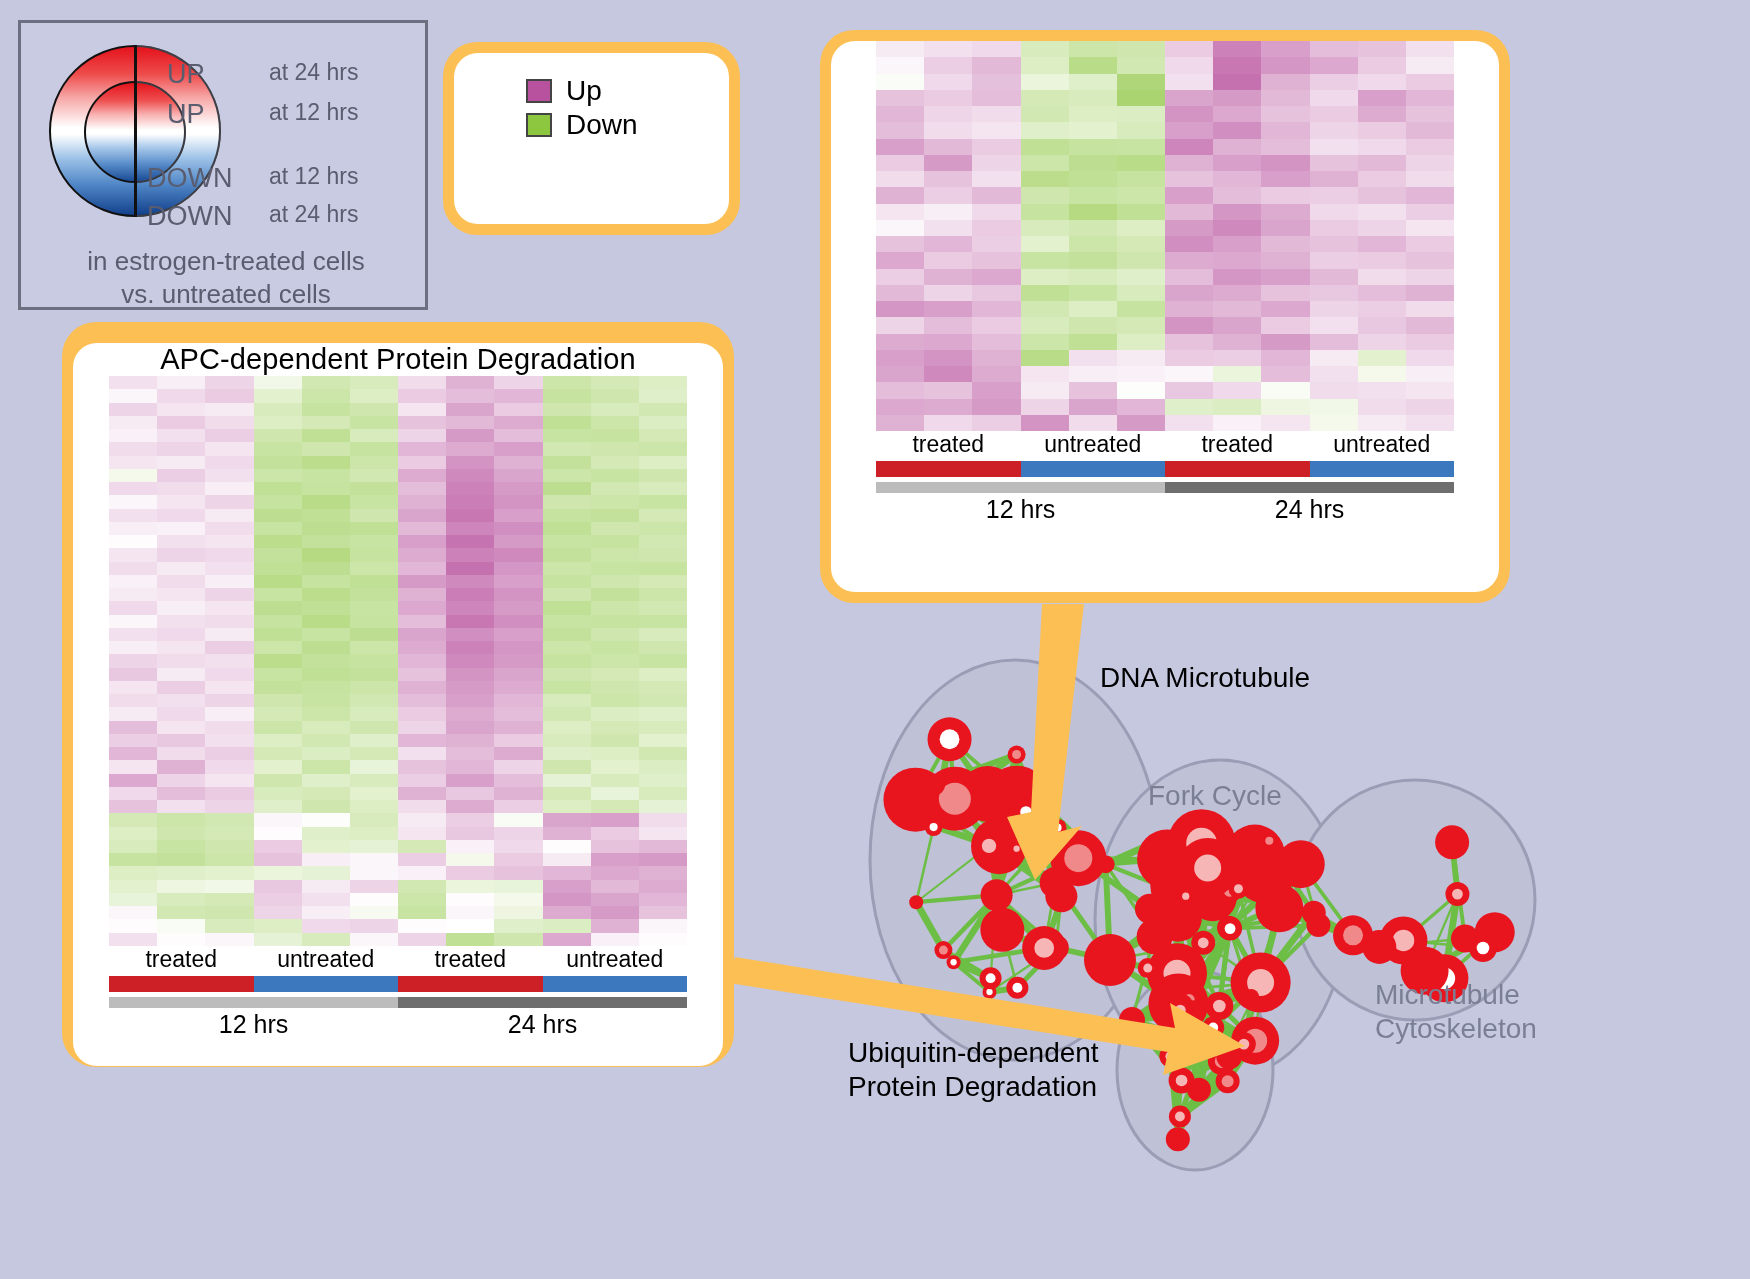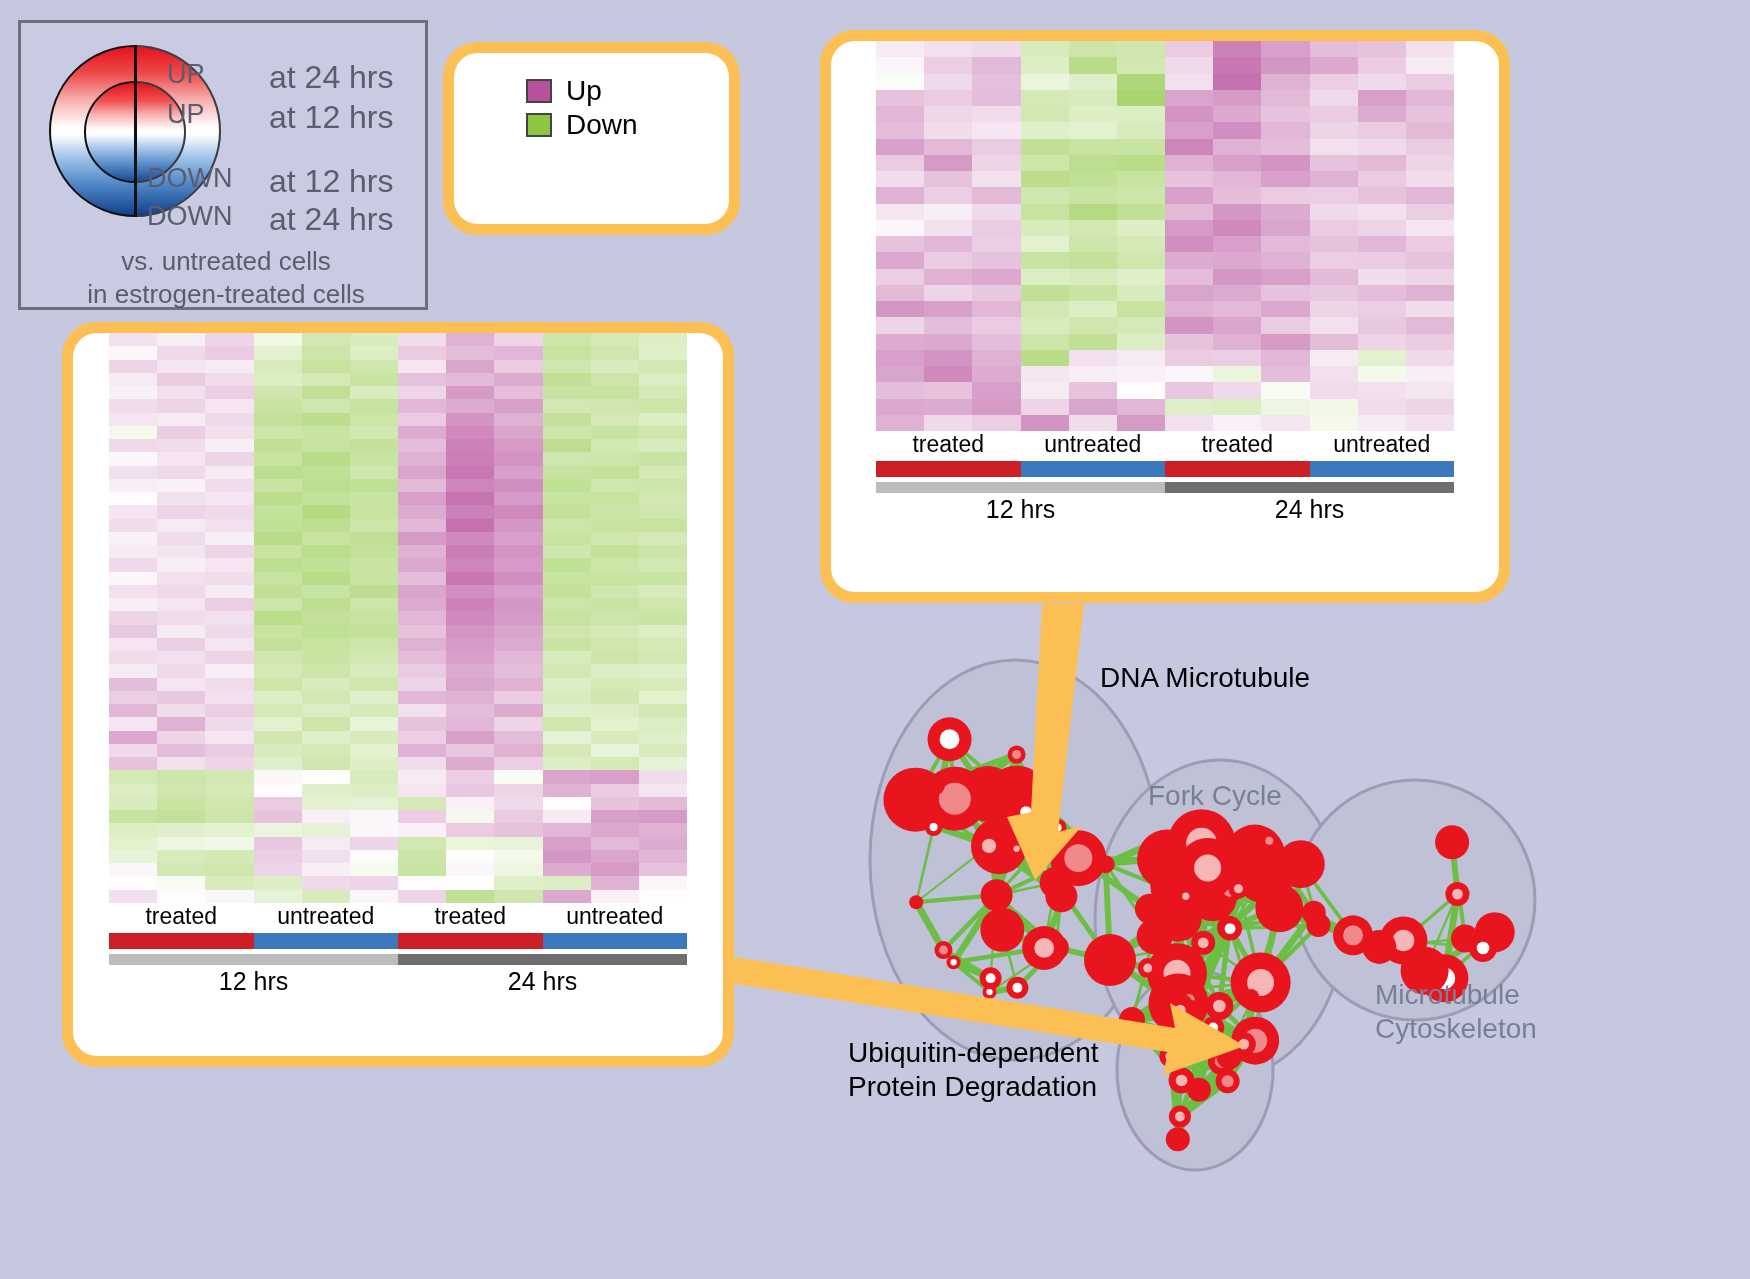--- a/index.html
+++ b/index.html
@@ -35,21 +35,21 @@
     border:2.5px solid #111;box-sizing:border-box;
   }
   .ring-inner-right{
     position:absolute;left:86px;top:36px;width:51px;height:102px;
     background:linear-gradient(to bottom,#e4131c 0%,#ef5050 18%,#f8b0b0 32%,#ffffff 48%,#ffffff 52%,#a8c8ea 66%,#5b8fcb 82%,#1a4c96 100%);
     border-radius:0 51px 51px 0;opacity:.34;
     border-top:2px solid #8a8ca0;border-right:2px solid #8a8ca0;border-bottom:2px solid #8a8ca0;
     box-sizing:border-box;
   }
   .ring-split{position:absolute;left:85px;top:0;width:2.5px;height:172px;background:#111;}
-  .key-row{position:absolute;color:#5a5d70;font-size:32px;white-space:nowrap;}
+  .key-row{position:absolute;color:#5a5d70;font-size:23px;white-space:nowrap;}
   .key-dir{position:absolute;color:#5a5d70;font-size:27px;white-space:nowrap;}
   #key-caption{
     position:absolute;left:0;top:222px;width:410px;text-align:center;
     color:#5a5d70;font-size:26px;line-height:1.28;
   }
 
   
   .ypanel{
     position:absolute;background:#fcbf54;border-radius:34px;
     padding:11px;box-sizing:border-box;
@@ -115,22 +115,22 @@
     <div class="key-dir" style="left:146px;top:76px;">UP</div>
     <div class="key-row" style="left:248px;top:76px;">at 12 hrs</div>
 
     <div class="key-dir" style="left:126px;top:140px;">DOWN</div>
     <div class="key-row" style="left:248px;top:140px;">at 12 hrs</div>
 
     <div class="key-dir" style="left:126px;top:178px;">DOWN</div>
     <div class="key-row" style="left:248px;top:178px;">at 24 hrs</div>
 
     <div id="key-caption">
+      <div>in estrogen-treated cells</div>
       <div>vs. untreated cells</div>
-      <div>in estrogen-treated cells</div>
     </div>
   </div>
 
   <div class="ypanel" id="legend-panel">
     <div class="ypanel-inner">
       <div class="legend-rows">
         <div class="legend-row">
           <span class="swatch" id="sw-up" style="background: rgb(184, 81, 158);"></span>
           <span class="legend-lbl">Up</span>
         </div>
@@ -452,20 +452,21 @@
         </div>
       <div class="time-labels" id="tl-rep" style="width: 578px;">
           <div style="width: 289px;">12 hrs</div>
           <div style="width: 289px;">24 hrs</div>
         </div>
     </div>
   </div>
 
   <div class="ypanel" id="apc-panel">
     <div class="ypanel-inner">
+      <div class="panel-title">APC-dependent Protein Degradation</div>
       <div class="heatmap" id="hm-apc" style="width: 578px; height: 570px; grid-template-columns: repeat(12, 1fr); grid-template-rows: repeat(43, 1fr);">
           <div class="hm-cell" style="background: rgb(242, 224, 238);"></div>
           <div class="hm-cell" style="background: rgb(248, 238, 245);"></div>
           <div class="hm-cell" style="background: rgb(237, 212, 231);"></div>
           <div class="hm-cell" style="background: rgb(241, 248, 232);"></div>
           <div class="hm-cell" style="background: rgb(209, 232, 178);"></div>
           <div class="hm-cell" style="background: rgb(215, 235, 188);"></div>
           <div class="hm-cell" style="background: rgb(241, 220, 236);"></div>
           <div class="hm-cell" style="background: rgb(223, 177, 211);"></div>
           <div class="hm-cell" style="background: rgb(237, 212, 231);"></div>

